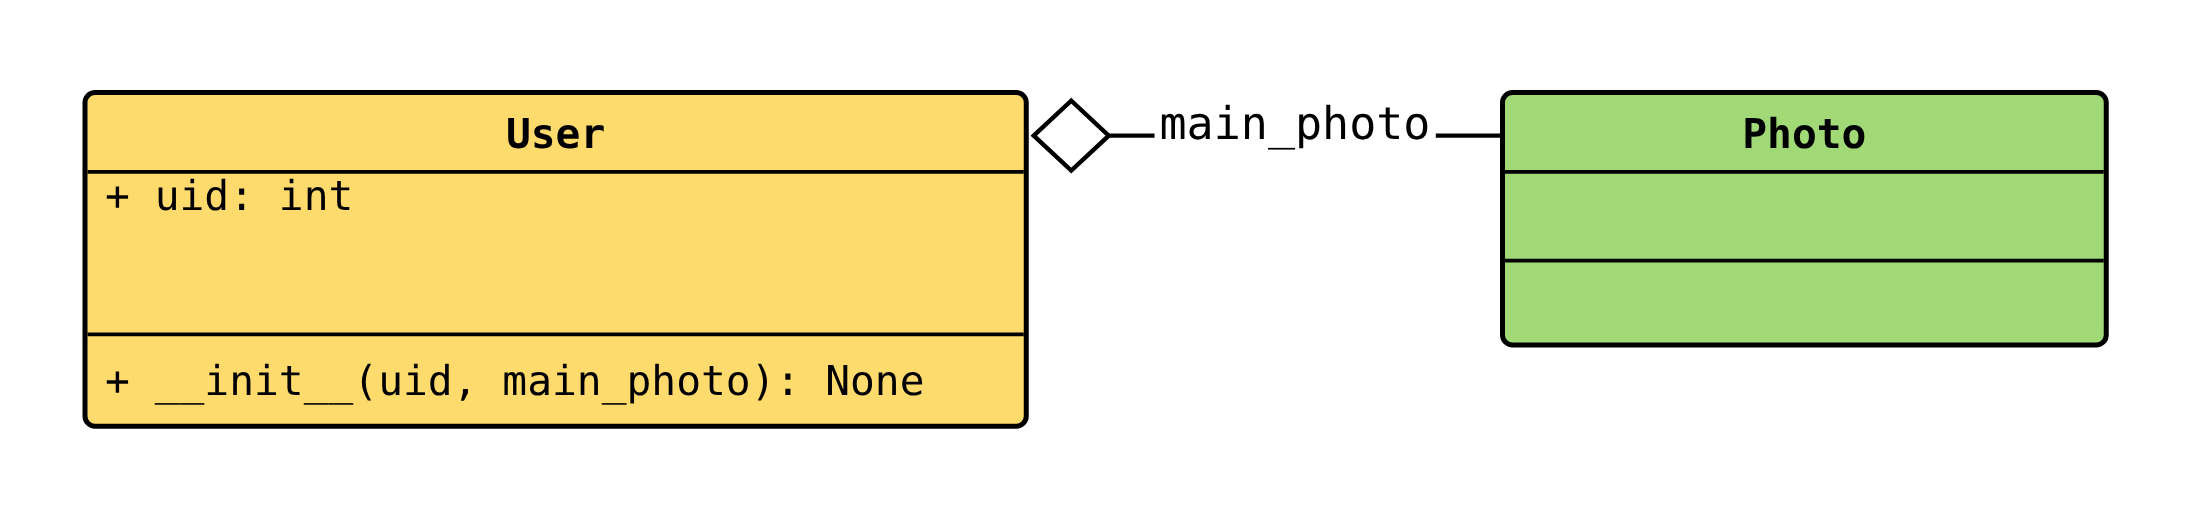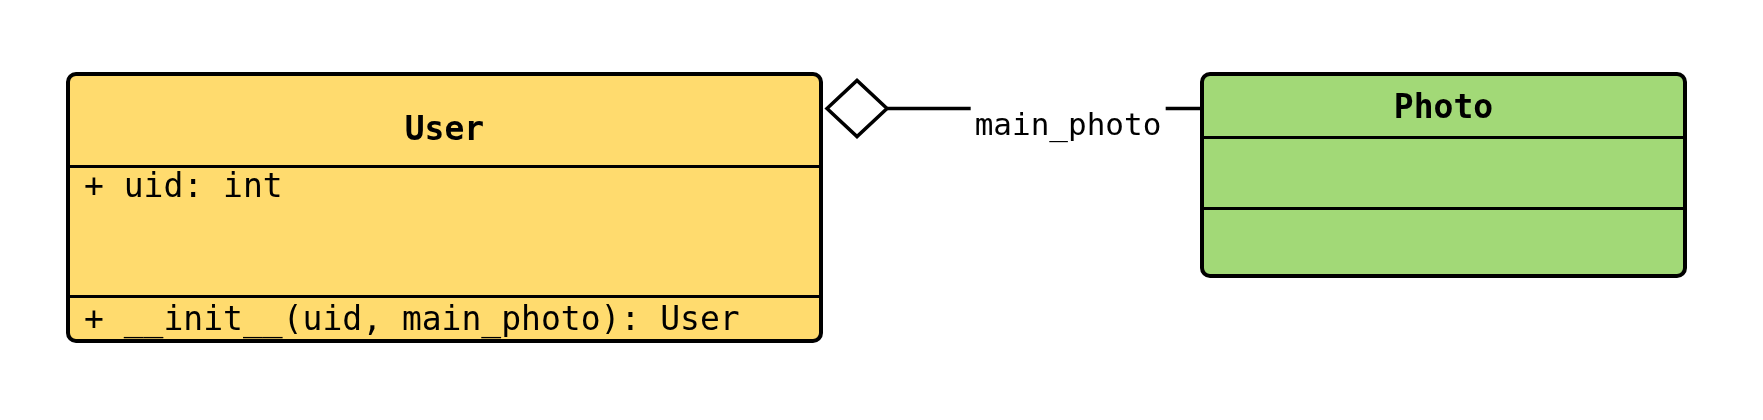--- a/index.html
+++ b/index.html
@@ -30,21 +30,21 @@
   .class-title {
     box-sizing: border-box;
     border-bottom: 3px solid #000000;
     display: flex;
     align-items: center;
     justify-content: center;
     font-weight: bold;
     font-size: 33px;
     flex: none;
   }
-  .user-box  .class-title { height: 76px; margin-top: 16px; }
+  .user-box  .class-title { height: 63px; }
   .photo-box .class-title { height: 63px; }
 
   .class-attrs {
     box-sizing: border-box;
     border-bottom: 3px solid #000000;
     display: flex;
     flex-direction: column;
     justify-content: space-between;
     padding-left: 14px;
     font-size: 33px;
@@ -70,42 +70,41 @@
   .connector-svg {
     position: absolute;
     left: 820px;
     top: 68px;
     width: 390px;
     height: 85px;
   }
   .relation-label {
     position: absolute;
     left: 1036px;
-    top: 124px;
+    top: 100px;
     transform: translate(-50%, -50%);
     background: #ffffff;
     padding: 0 4px;
-    font-size: 31px;
+    font-size: 36px;
     line-height: 40px;
     white-space: pre;
-    margin-left: 32px;
   }
 </style>
 </head>
 <body>
 
 <div class="canvas">
 
   <div class="class-box user-box" style="background: rgb(255, 219, 110);">
     <div class="class-title">User</div>
     <div class="class-attrs">
       <div class="member-row"><span>+ uid: int</span><span class="type-ref"></span></div>
     </div>
     <div class="class-methods">
-      <div class="member-row">+ __init__(uid, main_photo): User</div>
+      <div class="member-row">+ __init__(uid, main_photo): None</div>
     </div>
   </div>
 
   <svg class="connector-svg" viewBox="820 68 390 85">
     <line x1="885" y1="108.5" x2="1203" y2="108.5" stroke="#000000" stroke-width="3.5"></line>
     <polygon points="827,108.5 857,80.5 887,108.5 857,136.5" fill="#ffffff" stroke="#000000" stroke-width="3.5" stroke-linejoin="miter"></polygon>
   </svg>
   <span class="relation-label">main_photo</span>
 
   <div class="class-box photo-box" style="background: rgb(162, 217, 119);">

